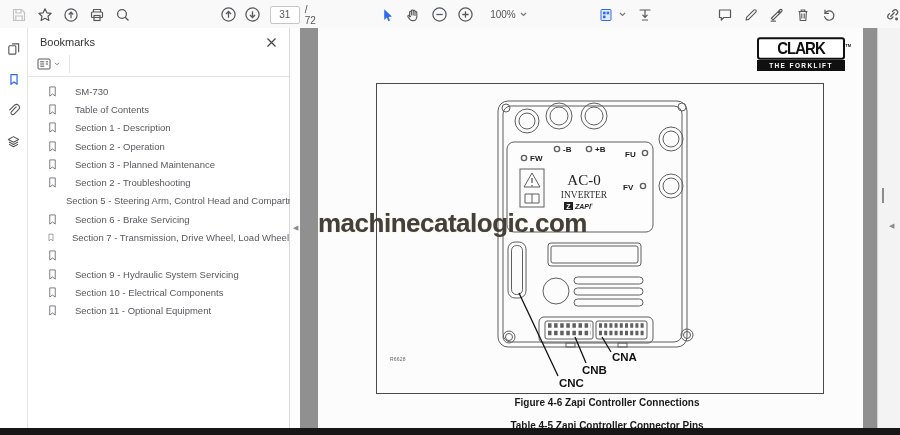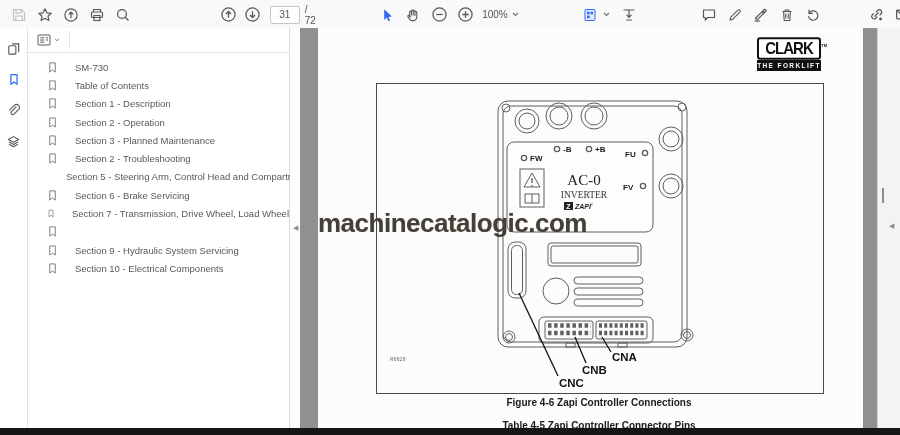--- a/index.html
+++ b/index.html
@@ -9,21 +9,21 @@
   
   .toolbar{position:absolute;left:0;top:0;width:900px;height:30px;box-sizing:border-box;
            display:flex;align-items:center;background:#f9f9f9;border-bottom:1px solid #d8d8d8;padding:0 6px;gap:19px;}
   .grp{display:flex;align-items:center;}
   .tbtn{width:26px;height:24px;display:flex;align-items:center;justify-content:center;border-radius:3px;color:#55585c;}
   .tbtn svg{display:block;}
   .vdiv{width:1px;height:16px;background:#d6d6d6;margin:0 8px;}
   .page-input{width:24px;height:14px;border:1px solid #c6c6c6;border-radius:2px;font-size:10px;text-align:center;
               color:#555;background:#fff;margin:0 5px;font-family:"Liberation Sans",sans-serif;}
   .tb-label{font-size:10px;color:#555;}
-  .zoom-dd{display:flex;align-items:center;gap:4px;margin:0 4px;color:#555;text-align:right;}
+  .zoom-dd{display:flex;align-items:center;gap:4px;margin:0 12px;color:#555;text-align:right;}
   .spacer{flex:1;}
 
   
   .body{position:absolute;left:0;top:28px;width:900px;height:407px;display:flex;}
 
   .rail{width:28px;box-sizing:border-box;background:#fff;border-right:1px solid #e3e3e3;
         display:flex;flex-direction:column;align-items:center;padding-top:10px;gap:11px;}
   .rail .tbtn{width:22px;height:20px;}
 
   .bm-panel{width:262px;box-sizing:border-box;background:#fff;border-right:1px solid #d9d9d9;position:relative;}
@@ -40,36 +40,36 @@
   .collapse-arrow{position:absolute;right:0;top:194px;width:7px;height:12px;color:#8a8a8a;font-size:7px;line-height:12px;}
 
   
   .viewer{flex:1;position:relative;background:#909090;}
   .pdf-page{position:absolute;left:18px;top:0;width:545px;height:407px;background:#fcfcfc;}
   .scrollarea{position:absolute;right:0;top:0;width:22px;height:407px;background:#f3f3f3;border-left:1px solid #d2d2d2;}
   .scroll-thumb{position:absolute;left:4px;top:160px;width:2px;height:15px;background:#8c8c8c;}
   .scroll-collapse{position:absolute;left:11px;top:194px;font-size:7px;color:#8a8a8a;}
 
   
-  .clark{position:absolute;left:439px;top:10px;width:64px;}
+  .clark{position:absolute;left:439px;top:10px;width:88px;}
   .clark-box{border:2.5px solid #101010;border-radius:3px;background:#fff;text-align:center;position:relative;
              font-weight:800;font-size:15px;letter-spacing:-1px;color:#101010;padding:0 2px;line-height:17px;
              transform:scaleY(1.08);}
   .clark-tm{position:absolute;right:-8px;top:-3px;font-size:4px;letter-spacing:0;font-weight:700;}
   .clark-bar{margin-top:1px;background:#101010;color:#fff;font-size:6.5px;font-weight:700;letter-spacing:1.4px;
              text-align:center;padding:2px 0 1.5px 0;}
 
   .fig-box{position:absolute;left:58px;top:55px;width:446px;height:309px;border:1px solid #4a4a4a;background:#fcfcfc;}
   .fig-svg{position:absolute;left:167px;top:60px;}
   .fig-ref{position:absolute;left:71px;top:327px;font-size:5px;color:#666;letter-spacing:.2px;}
 
   .watermark{position:absolute;left:0;top:180px;font-size:26px;font-weight:700;color:#404040;
              letter-spacing:-.5px;z-index:6;text-shadow:0 0 1px rgba(207,158,6,.55);white-space:nowrap;}
 
-  .cap{position:absolute;left:58px;width:446px;text-align:center;font-weight:700;color:#1a1a1a;}
+  .cap{position:absolute;left:66px;width:446px;text-align:center;font-weight:700;color:#1a1a1a;}
   .cap-fig{top:369px;font-size:10px;}
   .cap-tab{top:392px;font-size:10px;}
 
   .blackbar{position:absolute;left:0;bottom:0;width:900px;height:7px;background:#161616;z-index:60;}
 </style>
 </head>
 <body>
 
 <div class="screen">
 
@@ -258,20 +258,28 @@
       </div>
       <div class="tbtn">
         <svg width="15" height="15" viewBox="0 0 16 16" fill="none" stroke="#55585c" stroke-width="1.1" stroke-linejoin="round">
             <path d="M8 2.8l5.5 3L8 8.8l-5.5-3z"></path>
             <path d="M3.2 8.6L8 11.2l4.8-2.6M3.2 11L8 13.6 12.8 11"></path>
           </svg>
       </div>
     </div>
 
     <div class="bm-panel">
+      <div class="bm-head">
+        <span class="bm-title">Bookmarks</span>
+        <span class="bm-close">
+          <svg width="11" height="11" viewBox="0 0 11 11" stroke="#444" stroke-width="1.2">
+              <path d="M1.5 1.5l8 8M9.5 1.5l-8 8"></path>
+            </svg>
+        </span>
+      </div>
       <div class="bm-opts">
         <span class="bm-optbtn">
           <svg width="14" height="12" viewBox="0 0 14 12" fill="none" stroke="#55585c" stroke-width="1">
               <rect x="1" y="1" width="12" height="10" rx="1"></rect>
               <path d="M3.2 3.8h4M3.2 6h4M3.2 8.2h4M8.8 3.8h2.2M8.8 6h2.2"></path>
             </svg>
           <svg width="6" height="4" viewBox="0 0 7 5" fill="none" stroke="#777" stroke-width="1.2">
               <path d="M1 1l2.5 2.5L6 1"></path>
             </svg>
         </span>
@@ -341,20 +349,26 @@
             <svg width="9" height="11" viewBox="0 0 9 12" fill="none" stroke="#71757a" stroke-width="1">
               <path d="M1.5 1h6v10L4.5 8.7 1.5 11z"></path>
             </svg>
             <span class="lbl">Section 9 - Hydraulic System Servicing</span>
           </li>
         <li>
             <svg width="9" height="11" viewBox="0 0 9 12" fill="none" stroke="#71757a" stroke-width="1">
               <path d="M1.5 1h6v10L4.5 8.7 1.5 11z"></path>
             </svg>
             <span class="lbl">Section 10 - Electrical Components</span>
+          </li>
+        <li>
+            <svg width="9" height="11" viewBox="0 0 9 12" fill="none" stroke="#71757a" stroke-width="1">
+              <path d="M1.5 1h6v10L4.5 8.7 1.5 11z"></path>
+            </svg>
+            <span class="lbl">Section 11 - Optional Equipment</span>
           </li>
       </ul>
     </div>
 
     <div class="gutter">
       <div class="collapse-arrow">◀</div>
     </div>
 
     <div class="viewer">
       <div class="pdf-page">

